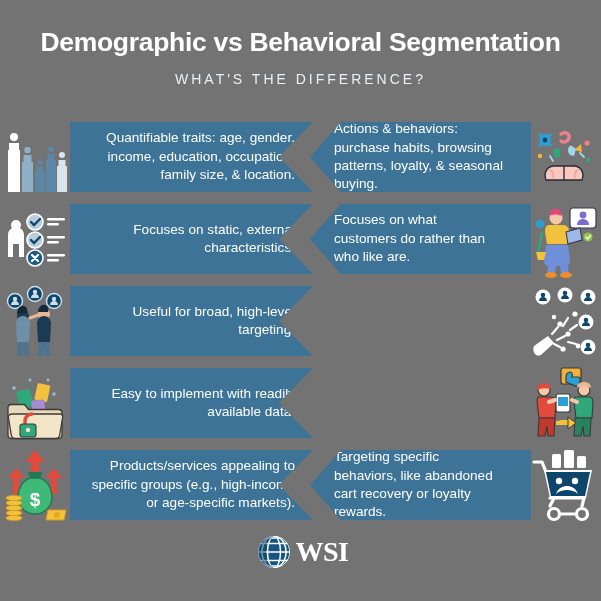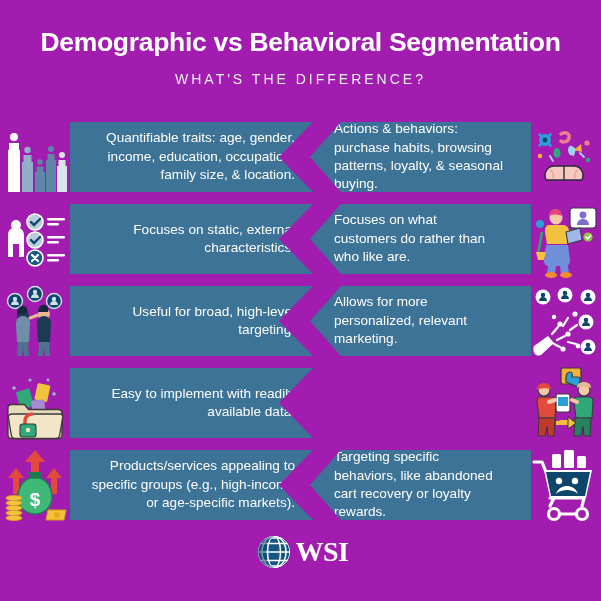--- a/index.html
+++ b/index.html
@@ -2,21 +2,21 @@
 <html><head>
 <meta charset="utf-8">
 <style>
   html,body{margin:0;padding:0;}
   body{
     width:601px;height:601px;overflow:hidden;
     background:#0e456b;
     font-family:"Liberation Sans", sans-serif;
     position:relative;
   }
-  #page{position:relative;width:601px;height:601px;background:#a21caf;}
+  #page{position:relative;width:601px;height:601px;background:#737373;}
 
   
   .header{padding-top:28px;text-align:center;}
   .title{
     font-size:26.5px;font-weight:bold;color:#ffffff;
     letter-spacing:-0.3px;line-height:1.1;
     font-family:"Liberation Sans", sans-serif;
   }
   .subtitle{
     margin-top:14px;
@@ -207,23 +207,20 @@
           <path d="M36 28c0-5 4-8 7-7 3 1 4 4 3 7z" fill="#15293a"></path>
           <path d="M35 40c0-5 3-8 7-8s7 3 7 8l-1 18H36z" fill="#1c3a52"></path>
           <path d="M37 58h10l1 14h-5l-1-9-1 9h-5z" fill="#4d7390"></path>
           <path d="M28 34l8-3" stroke="#e8b894" stroke-width="3" stroke-linecap="round"></path>
         </svg>
       </div>
       <div class="banner-wrap">
         <div class="banner banner-left">
           <p>Useful for broad, high-level targeting.</p>
         </div>
-        <div class="banner banner-right">
-          <p>Allows for more personalized, relevant marketing.</p>
-        </div>
       </div>
       <div class="icon-right">
         <svg viewBox="0 0 68 76">
           <g fill="#ffffff">
             <circle cx="13" cy="13" r="7.5"></circle>
             <circle cx="35" cy="11" r="7.5"></circle>
             <circle cx="58" cy="13" r="7.5"></circle>
             <circle cx="56" cy="38" r="7.5"></circle>
             <circle cx="58" cy="63" r="7.5"></circle>
           </g>

